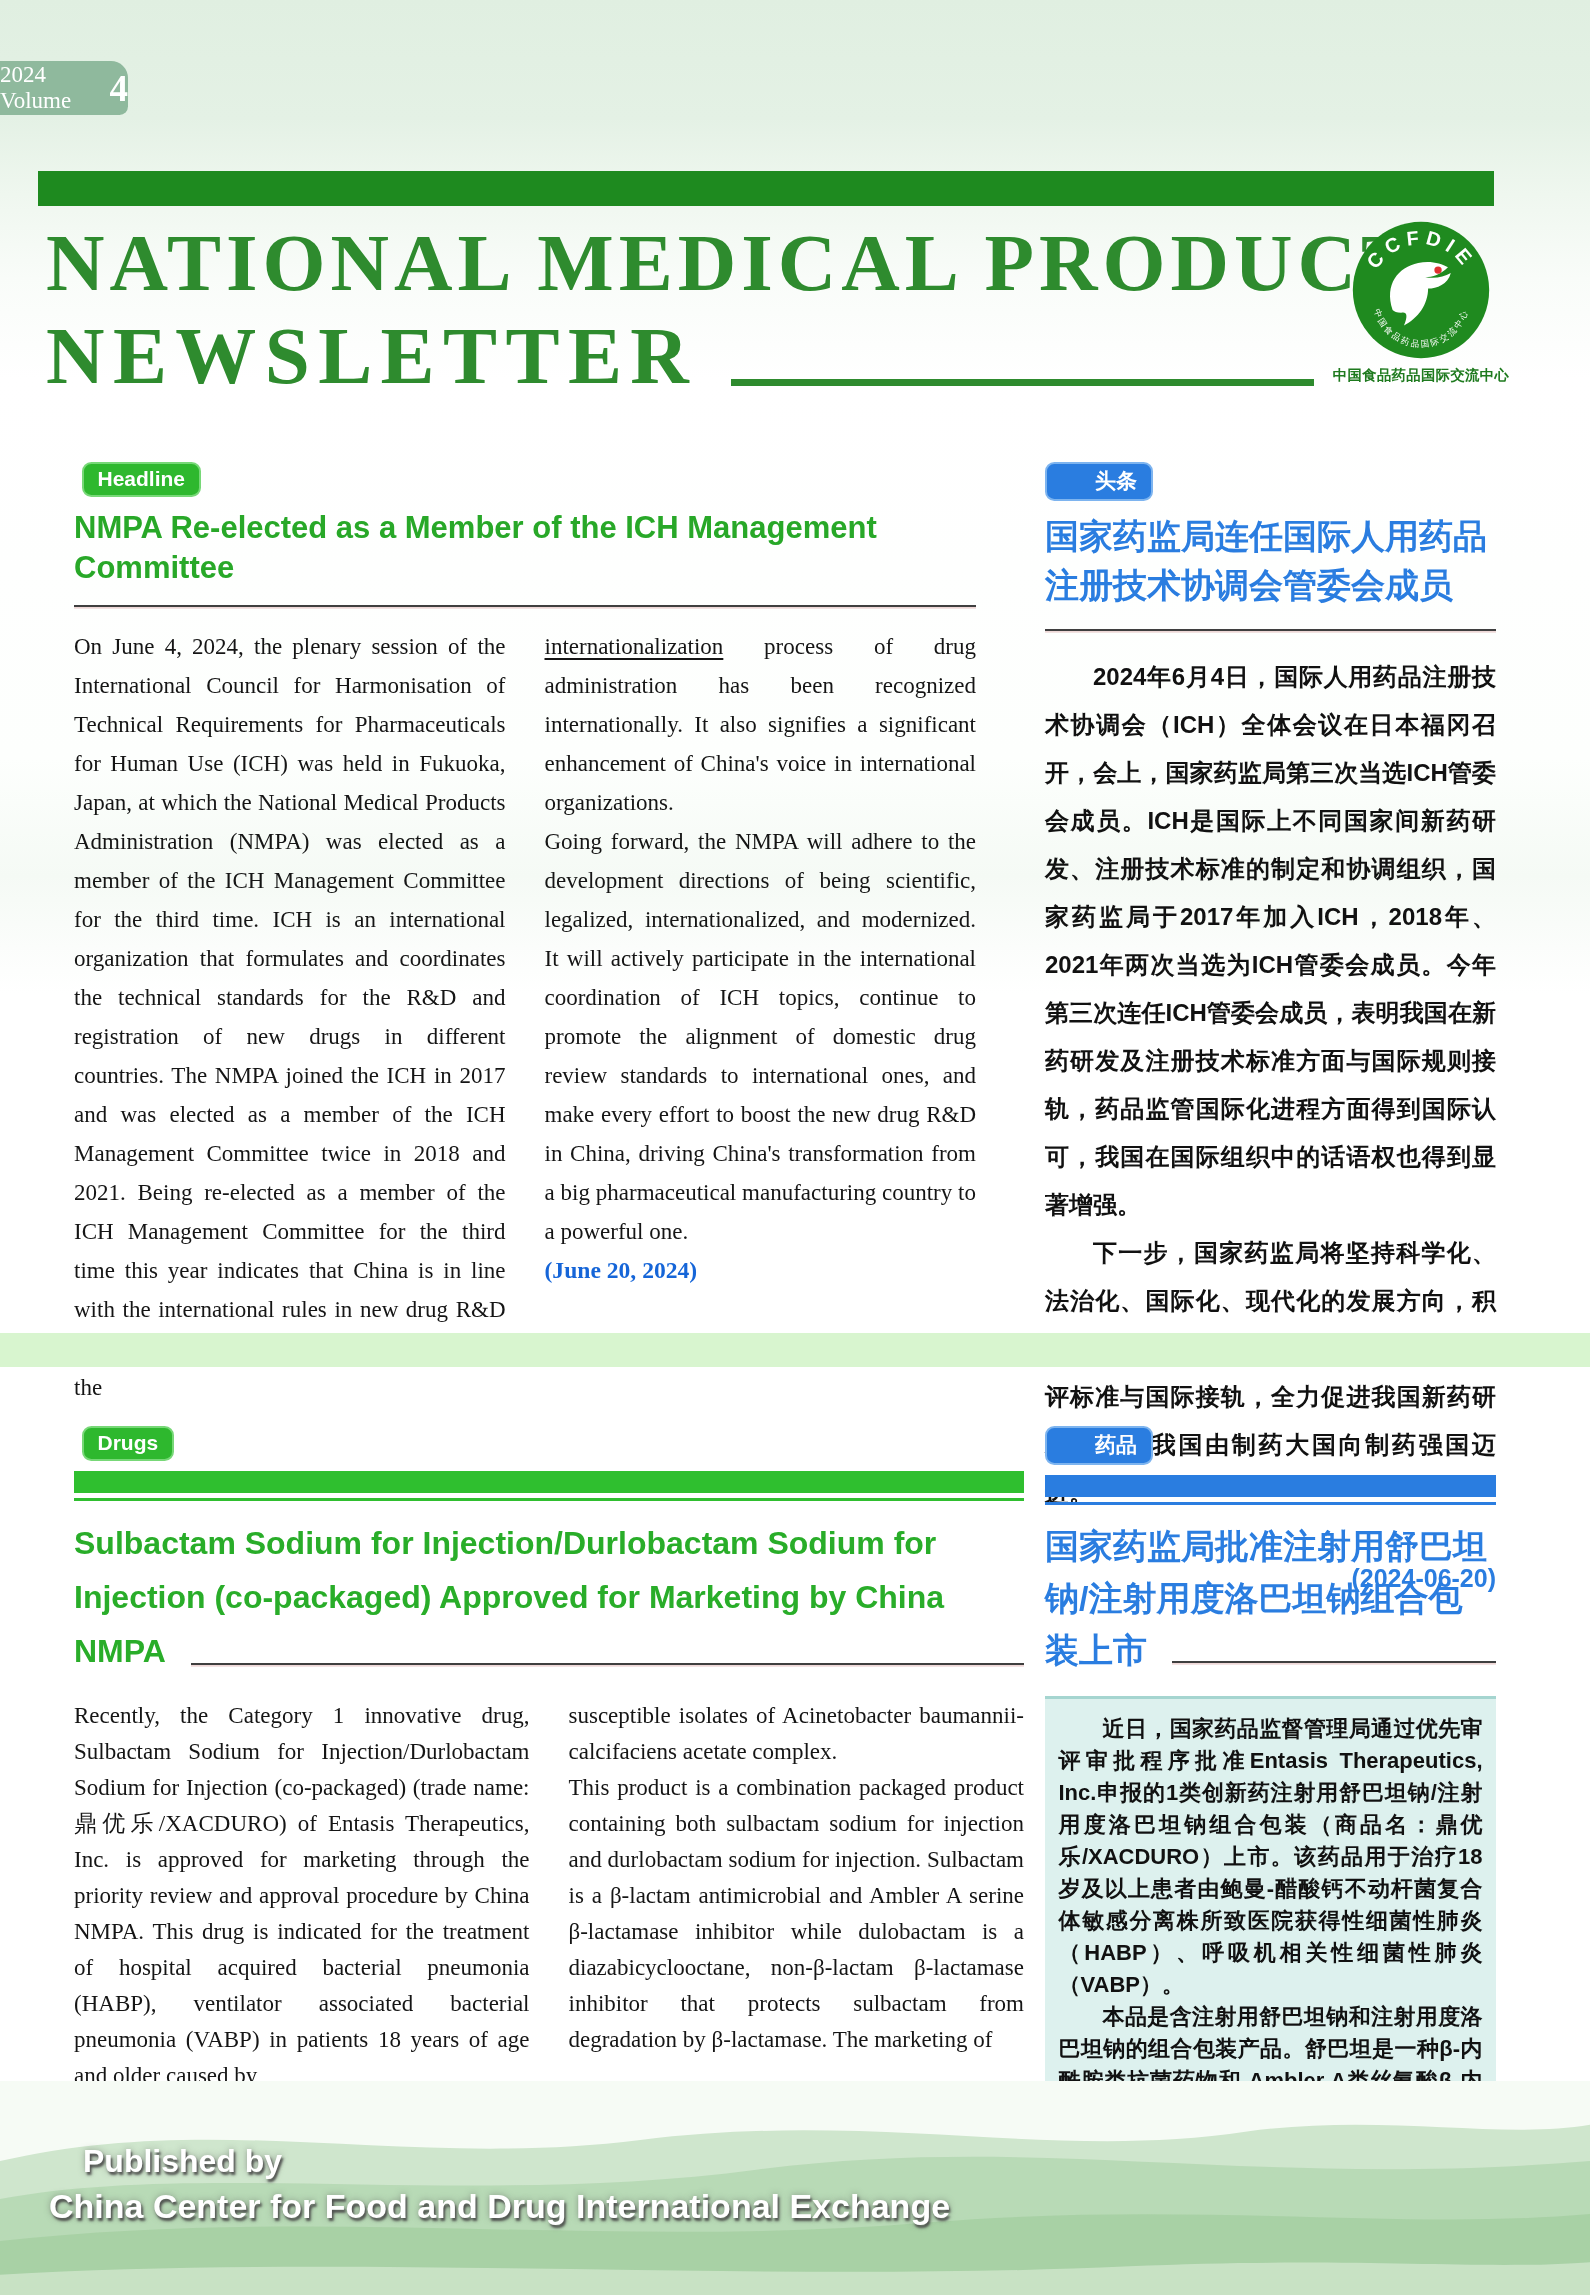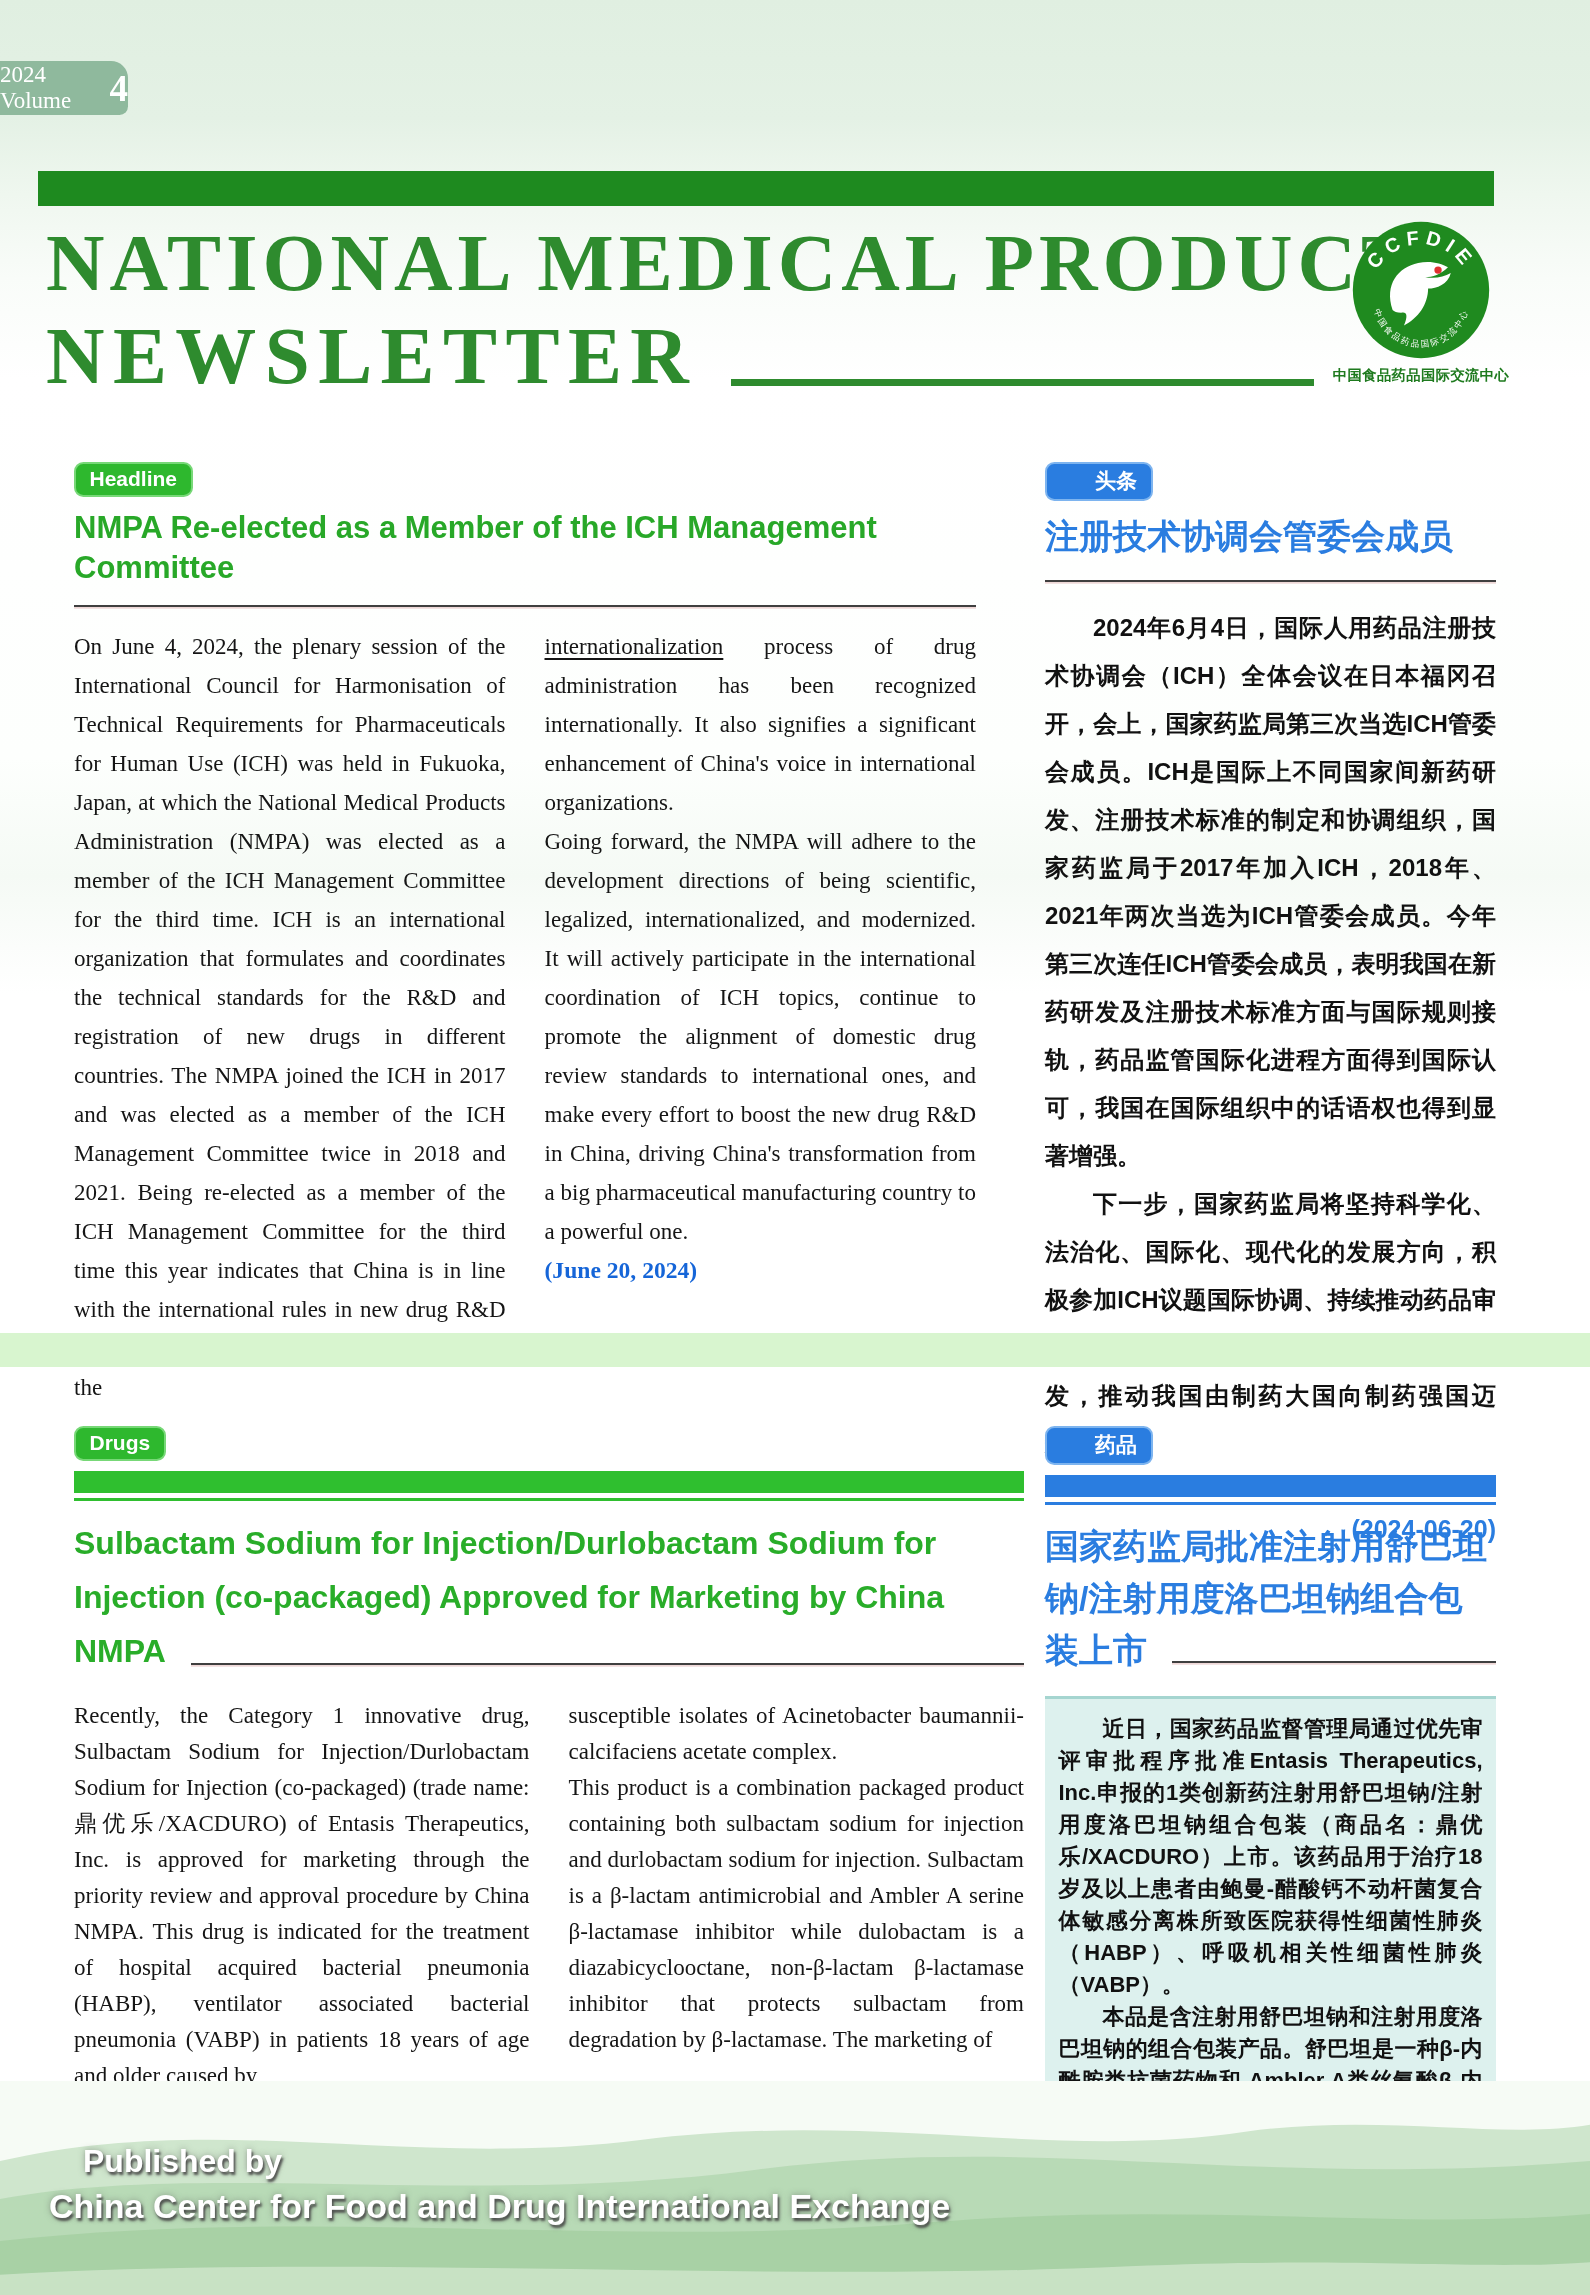--- a/index.html
+++ b/index.html
@@ -17,21 +17,21 @@
   .masthead{position:absolute;left:46px;top:216px;width:1268px;color:#2e8b2e;
     font-family:"Liberation Serif","DejaVu Serif",serif;font-weight:bold;}
   .masthead .l1{font-size:81px;line-height:94px;letter-spacing:5px;white-space:nowrap;}
   .masthead .l2row{display:flex;align-items:flex-end;}
   .masthead .l2{font-size:81px;line-height:93px;letter-spacing:8.4px;white-space:nowrap;}
   .mast-underline{flex:1;height:6.7px;background:#2e8b2e;margin:0 0 17px 34px;}
   .logo-wrap{position:absolute;left:1331px;top:219px;width:180px;text-align:center;}
   .logo-caption{margin-top:1.7px;font-size:14.3px;font-weight:bold;color:#1e7a1e;letter-spacing:0.4px;white-space:nowrap;}
   
   .badge{display:inline-block;color:#fff;font-weight:bold;border-radius:9.3px;padding:2.5px 13.5px 4.2px;}
-  .badge.green{background:#2eb82e;border:2.5px solid #77d877;font-size:21px;}
+  .badge.green{background:#2eb82e;border:2.5px solid #77d877;font-size:21px;margin-left:8px;}
   .badge.blue{background:#2a7de0;border:2.5px solid #7db4ef;font-size:21px;padding-left:48px;}
   .thin-rule{height:1.7px;background:#3f3f3f;box-shadow:0 1.7px 0 rgba(205,140,140,.35);}
   .thick-bar{height:22px;}
   .thin-bar{height:3.4px;margin-top:5px;}
   .bar-green{background:#2fbf2f;}
   .bar-blue{background:#2a7de0;}
   
   .sec-hl-en{position:absolute;left:74px;top:462px;width:902px;}
   .en-title{margin-top:11.8px;font-size:31px;line-height:40px;font-weight:bold;color:#28a828;}
   .sec-hl-en .thin-rule{margin-top:17px;}
@@ -131,20 +131,21 @@
         <p><span class="u-word">internationalization</span><span> process of drug administration has been recognized internationally. It also signifies a significant enhancement of China's voice in international organizations.</span></p>
         <p>Going forward, the NMPA will adhere to the development directions of being scientific, legalized, internationalized, and modernized. It will actively participate in the international coordination of ICH topics, continue to promote the alignment of domestic drug review standards to international ones, and make every effort to boost the new drug R&amp;D in China, driving China's transformation from a big pharmaceutical manufacturing country to a powerful one.</p>
         <div class="date-en">(June 20, 2024)</div>
       </div>
     </div>
   </div>
 
   <div class="sec-hl-cn">
     <span class="badge blue">头条</span>
     <div class="cn-title">
+      <div>国家药监局连任国际人用药品</div>
       <div>注册技术协调会管委会成员</div>
     </div>
     <div class="thin-rule"></div>
     <div class="cn-body">
       <p>2024年6月4日，国际人用药品注册技术协调会（ICH）全体会议在日本福冈召开，会上，国家药监局第三次当选ICH管委会成员。ICH是国际上不同国家间新药研发、注册技术标准的制定和协调组织，国家药监局于2017年加入ICH，2018年、2021年两次当选为ICH管委会成员。今年第三次连任ICH管委会成员，表明我国在新药研发及注册技术标准方面与国际规则接轨，药品监管国际化进程方面得到国际认可，我国在国际组织中的话语权也得到显著增强。</p>
       <p>下一步，国家药监局将坚持科学化、法治化、国际化、现代化的发展方向，积极参加ICH议题国际协调、持续推动药品审评标准与国际接轨，全力促进我国新药研发，推动我国由制药大国向制药强国迈进。</p>
       <div class="date-cn">(2024-06-20)</div>
     </div>
   </div>
 

